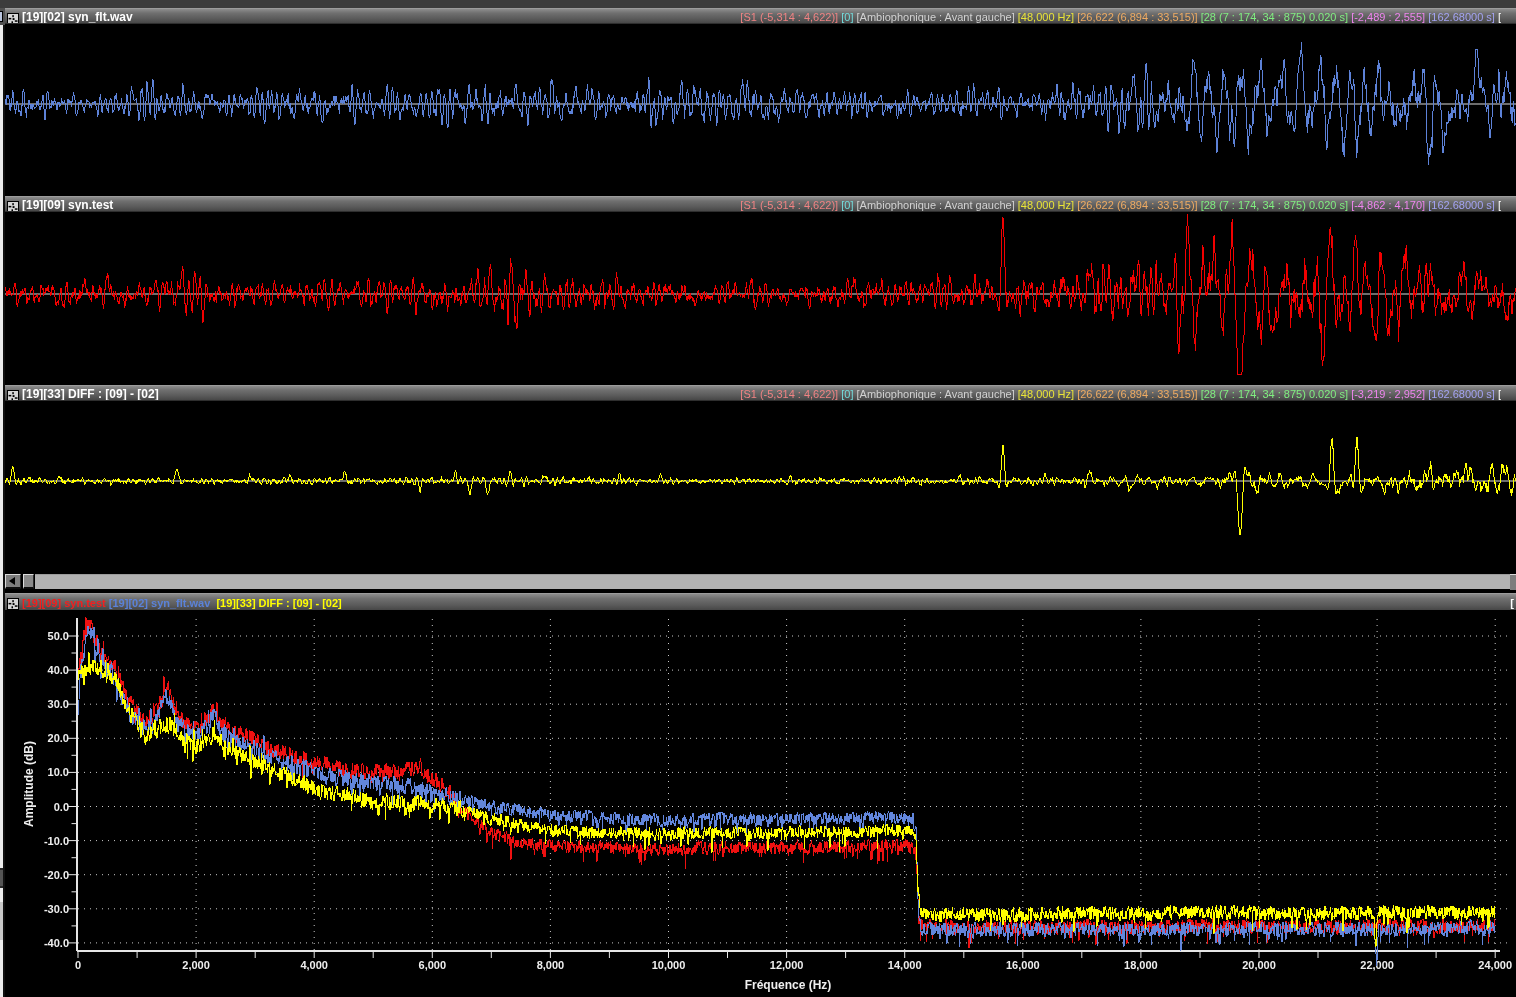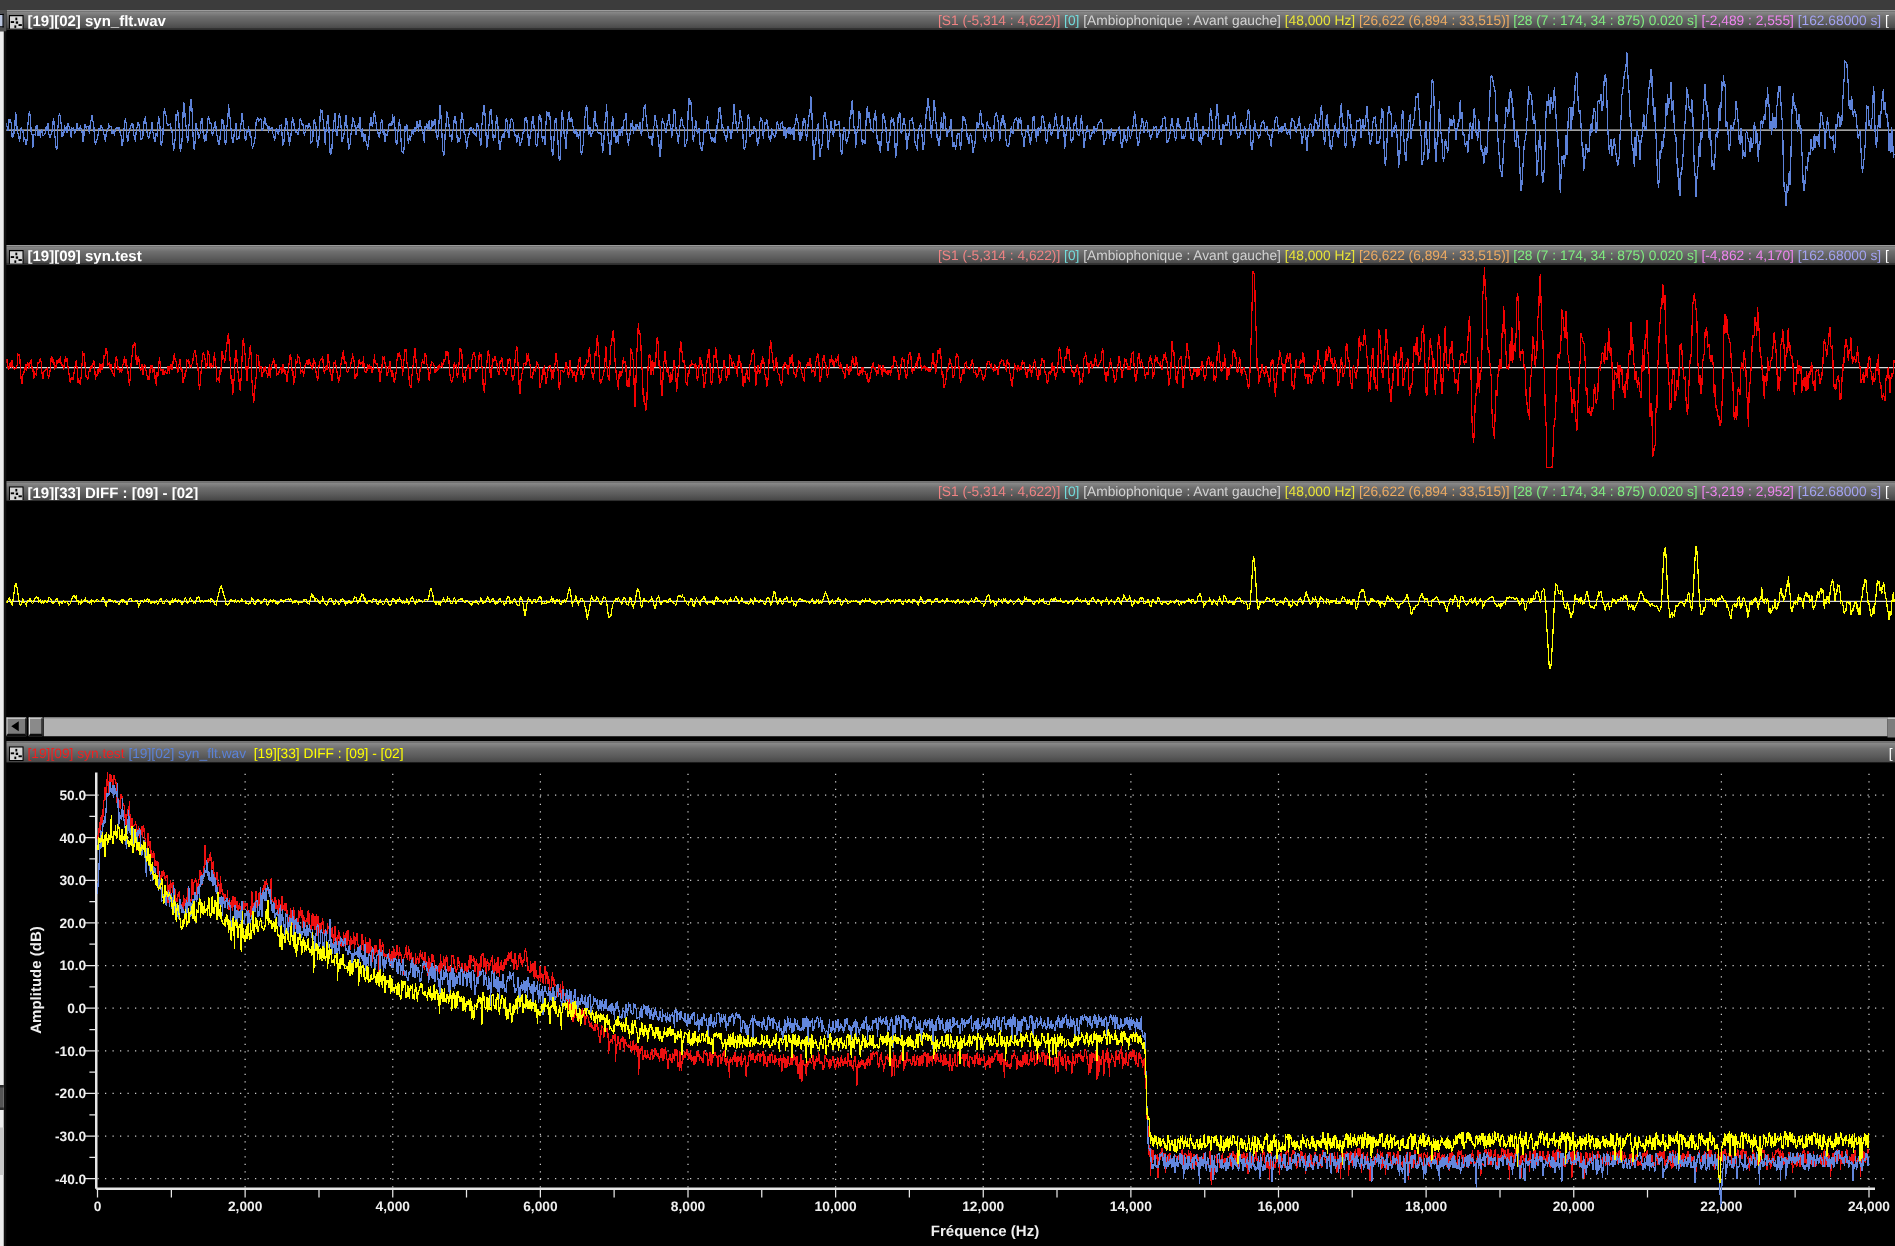--- a/index.html
+++ b/index.html
@@ -1,20 +1,20 @@
 <!DOCTYPE html>
 <html><head><meta charset="utf-8"><style>
 html,body{margin:0;padding:0;background:#000;width:1516px;height:997px;overflow:hidden}
 body{position:relative;font-family:"Liberation Sans",sans-serif}
 .tbar{position:absolute;left:5px;right:0;height:16px;border-bottom:1px solid #2e2e2e;
  background:linear-gradient(180deg,#8d8d8d 0%,#6f6f6f 30%,#5a5a5a 70%,#474747 100%);
  border-top:1px solid #9c9c9c;box-sizing:border-box;white-space:nowrap;overflow:hidden}
 .ticon{position:absolute;left:2px;top:2px;width:12px;height:12px}
 .tlabel{position:absolute;left:17px;top:1px;font-size:12px;font-weight:bold;color:#fff;letter-spacing:0px}
-.tinfo{position:absolute;right:5px;top:2px;font-size:11px;font-weight:normal;letter-spacing:0px}
+.tinfo{position:absolute;right:15px;top:2px;font-size:11px;font-weight:normal;letter-spacing:0px}
 .c1{color:#ef8383}.c2{color:#72dcdc}.c3{color:#d2d2d2}.c4{color:#e9e437}.c5{color:#eeab62}
 .c6{color:#80ee80}.c7{color:#ee85ee}.c8{color:#a3a3f2}.c9{color:#fff}
 .wrow{position:absolute;left:0;background:#000}
 #spec{position:absolute;left:0}
 .dot{stroke:#c9c9c9;stroke-width:1;stroke-dasharray:1 5}
 .ax{stroke:#e6e6e6;stroke-width:1}
 .ax2{stroke:#e6e6e6;stroke-width:2}
 .lab{font-family:"Liberation Sans",sans-serif;font-size:11px;font-weight:bold;fill:#efefef}
 .lab2{font-family:"Liberation Sans",sans-serif;font-size:12px;font-weight:bold;fill:#efefef}
 #topstrip{position:absolute;top:0;left:0;width:1516px;height:8px;background:#3c3c3c}
@@ -23,21 +23,21 @@
  border-top:1px solid #d9d9d9;border-left:1px solid #d9d9d9;border-bottom:2px solid #0c0c0c;border-right:1px solid #2a2a2a;box-sizing:border-box}
 #sthumb{position:absolute;top:0;left:18px;width:11px;height:15px;background:#8a8a8a;
  border-top:1px solid #dcdcdc;border-left:1px solid #dcdcdc;border-bottom:2px solid #0c0c0c;border-right:1px solid #2a2a2a;box-sizing:border-box}
 #strack{position:absolute;top:0;left:30px;right:6px;height:15px;background:#b2b2b2;border-top:1px solid #9b9b9b;box-sizing:border-box}
 #srbtn{position:absolute;top:0;right:0;width:6px;height:15px;background:#7d7d7d;border-top:1px solid #d9d9d9}
 .tri{width:0;height:0;border-top:4.5px solid transparent;border-bottom:4.5px solid transparent;border-right:6px solid #000;margin:2px 0 0 3px}
 #lbar{position:absolute;top:593px;left:5px;right:0;height:17px;
  background:linear-gradient(180deg,#8d8d8d 0%,#6f6f6f 30%,#5a5a5a 70%,#474747 100%);
  border-top:1px solid #9c9c9c;box-sizing:border-box;white-space:nowrap}
 #lbar .ticon{top:2px}
-.ltext{position:absolute;left:17px;top:2.5px;font-size:11px;font-weight:normal}
+.ltext{position:absolute;left:17px;top:2.5px;font-size:11px;font-weight:bold}
 #leftstrip{position:absolute;top:8px;left:0;width:5px;height:989px;background:#101010}
 #lwhite{position:absolute;top:25px;left:0;width:3px;height:979px;background:#ededed}
 #lgray{position:absolute;top:902px;left:0;width:3px;height:38px;background:#c9c9c9}
 #licon1{position:absolute;top:8px;left:0;width:5px;height:17px;background:#505050}
 #licon1 b{display:block;margin-top:3px;width:3px;height:11px;background:#b9c4de;border:1px solid #000;border-left:none;box-sizing:border-box}
 #licon2{position:absolute;top:868px;left:0;width:3px;height:16px;background:#555;border-top:2px solid #2a2a2a;border-bottom:2px solid #2a2a2a}
 </style></head>
 <body>
 <div id="topstrip"></div>
 <div class="tbar" style="top:8px">

